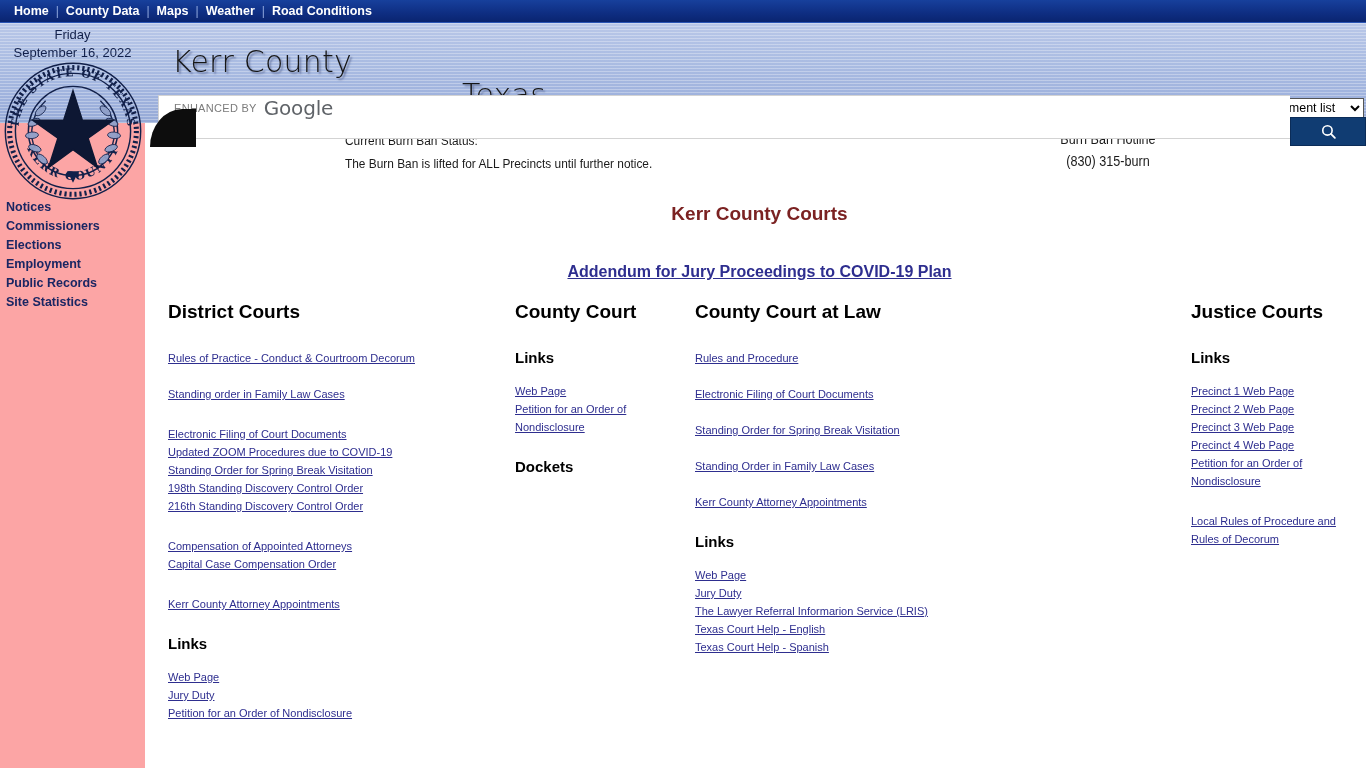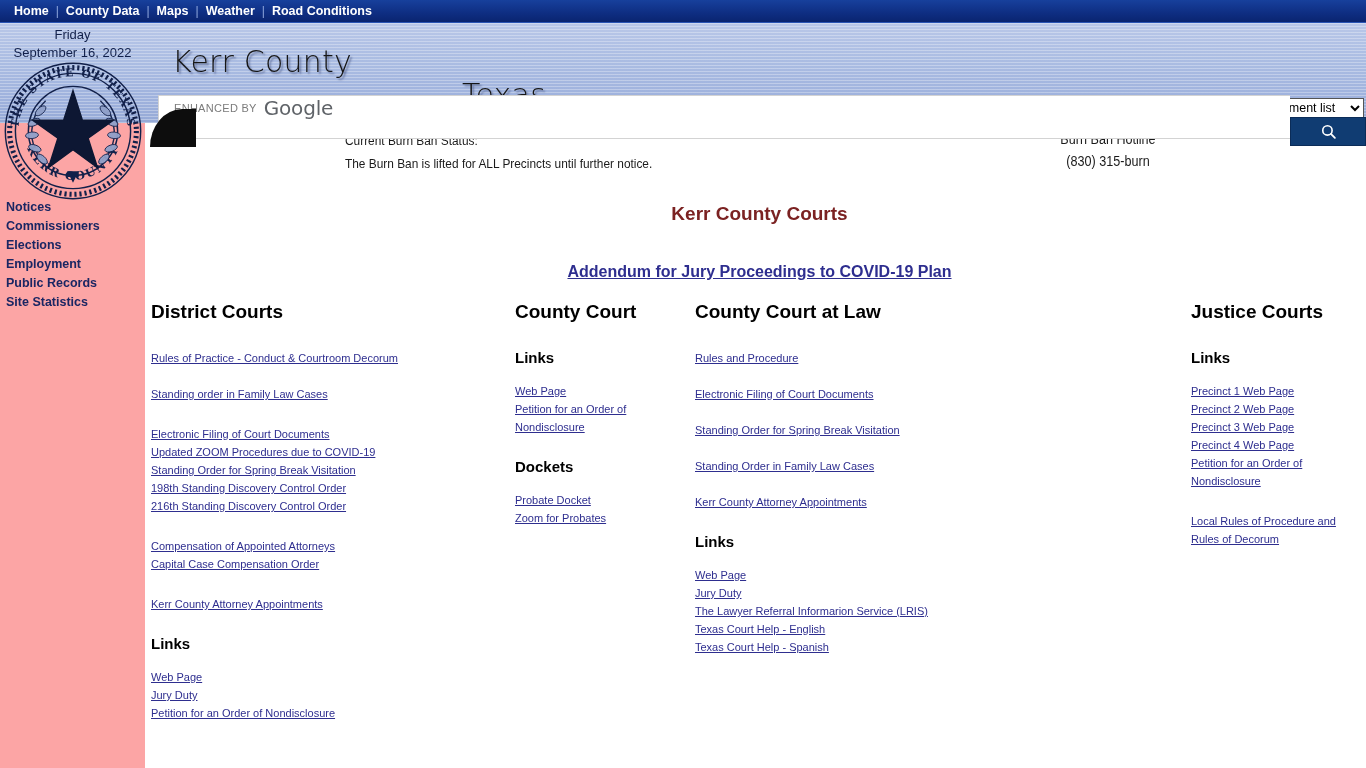--- a/index.html
+++ b/index.html
@@ -294,21 +294,21 @@
     display: block;
     color: #2e2e8f;
     text-decoration: underline;
     font-size: 11px;
     line-height: 18px;
     margin-bottom: 0px;
   }
   .linkgroup.spaced a { margin-bottom: 18px; }
   .linkgroup a:last-child { margin-bottom: 0; }
 
-  #col-district { left: 6px;  width: 340px; }
+  #col-district { left: 23px;  width: 340px; }
   #col-county   { left: 370px; width: 165px; }
   #col-ccal     { left: 550px; width: 480px; }
   #col-justice  { left: 1046px; width: 175px; }
 </style>
 </head>
 <body>
 
 <div id="topnav">
   <a class="navlink" href="#">Home</a>
   <span class="navsep">|</span>
@@ -454,24 +454,20 @@
       </div>
 
       <div class="col" id="col-county">
         <h2>County Court</h2>
         <h3>Links</h3>
         <div class="linkgroup">
           <a href="#">Web Page</a>
           <a href="#">Petition for an Order of Nondisclosure</a>
         </div>
         <h3>Dockets</h3>
-        <div class="linkgroup">
-          <a href="#">Probate Docket</a>
-          <a href="#">Zoom for Probates</a>
-        </div>
       </div>
 
       <div class="col" id="col-ccal">
         <h2>County Court at Law</h2>
         <div class="linkgroup spaced">
           <a href="#">Rules and Procedure</a>
           <a href="#">Electronic Filing of Court Documents</a>
           <a href="#">Standing Order for Spring Break Visitation</a>
           <a href="#">Standing Order in Family Law Cases</a>
           <a href="#">Kerr County Attorney Appointments</a>

